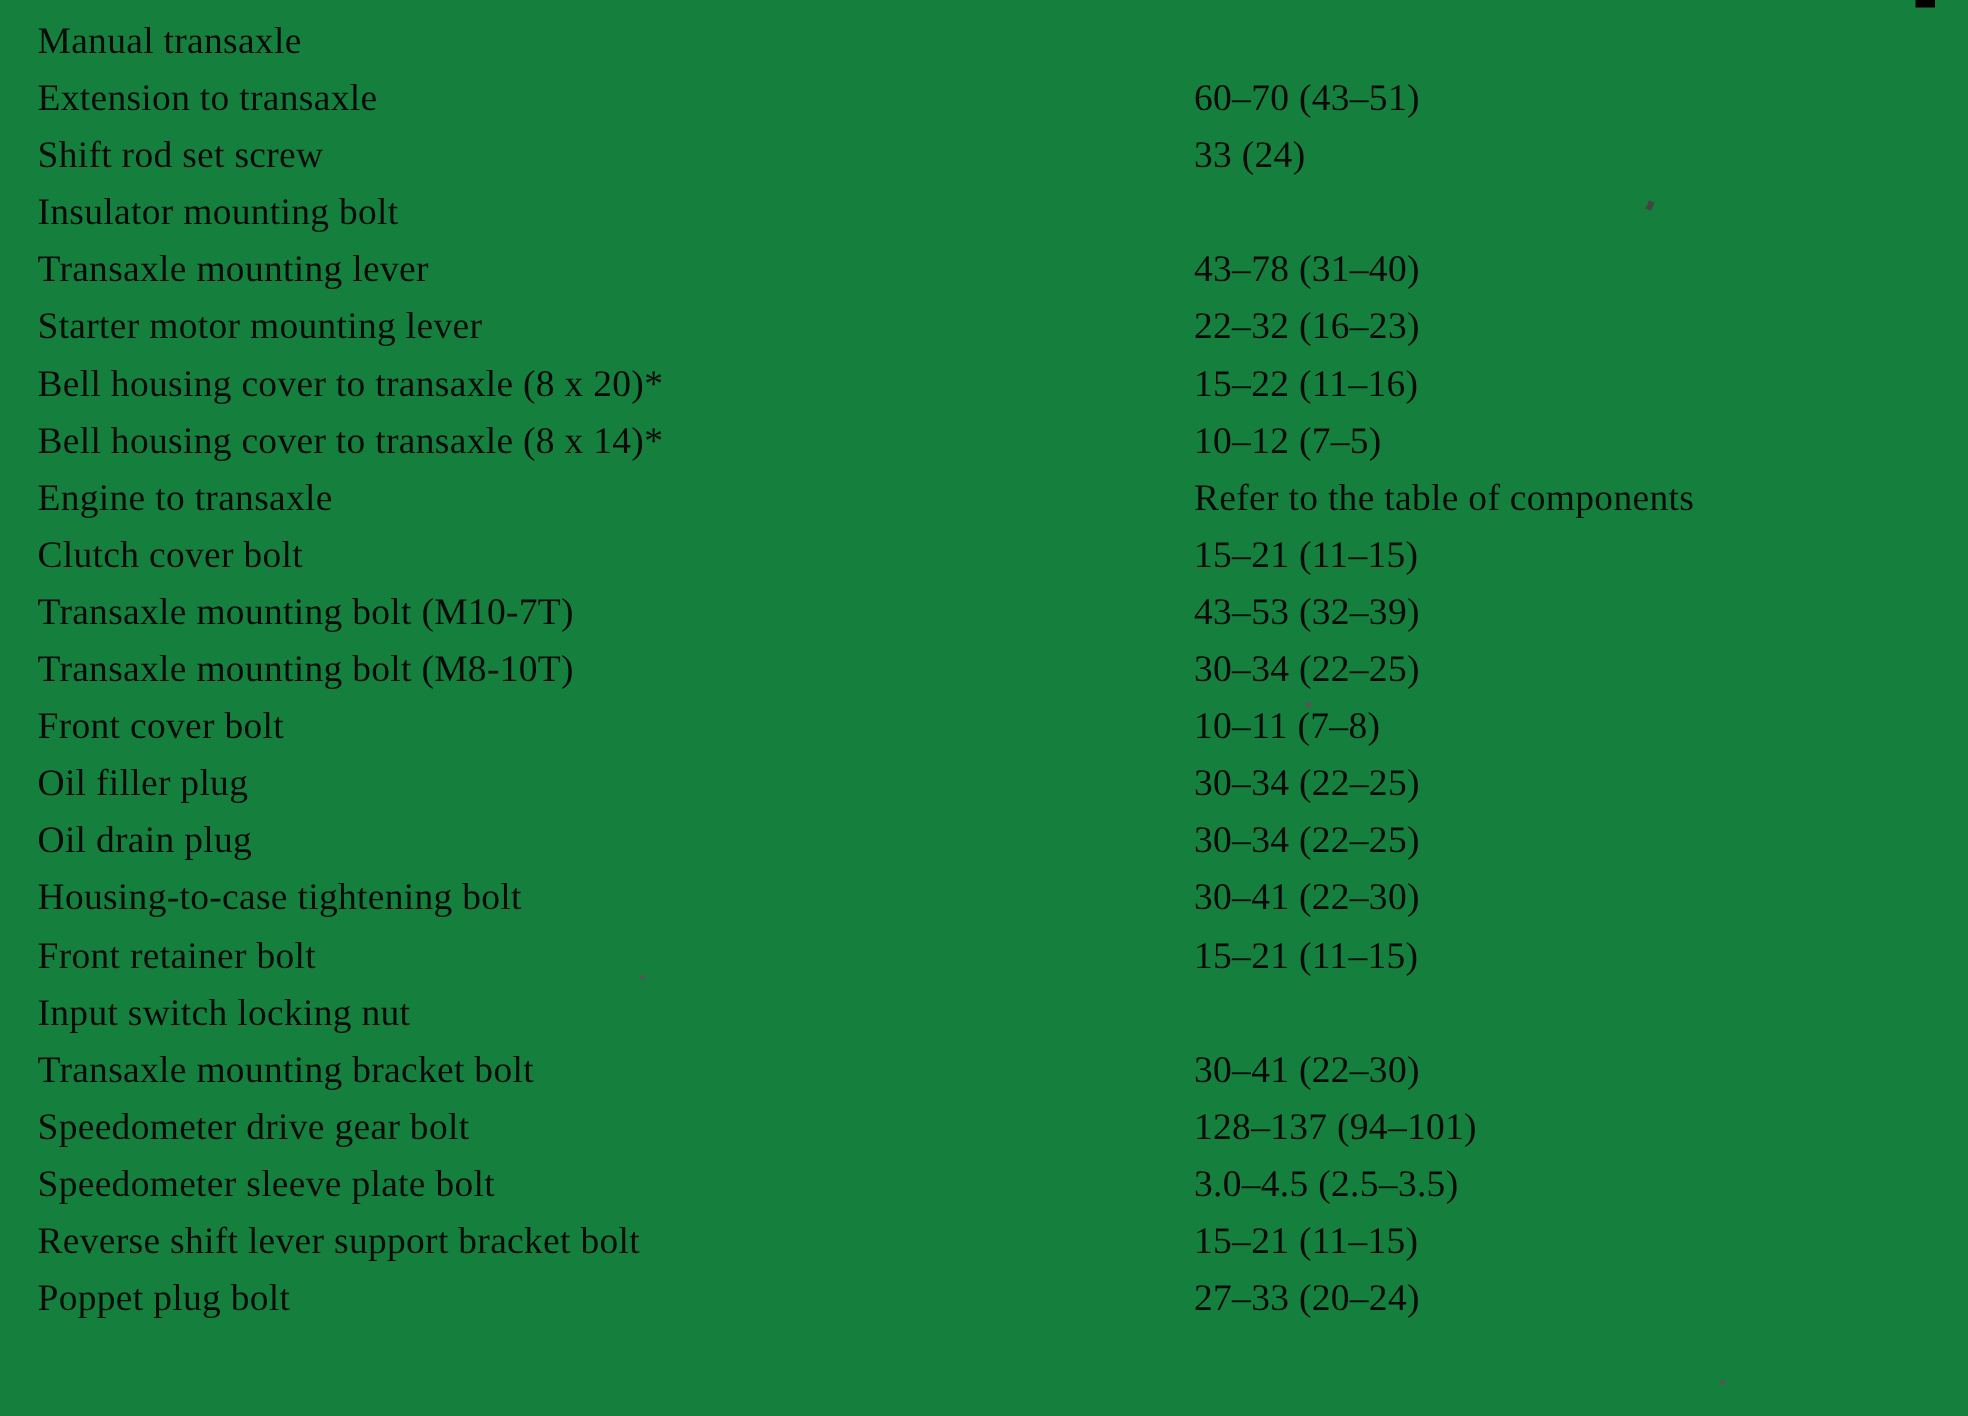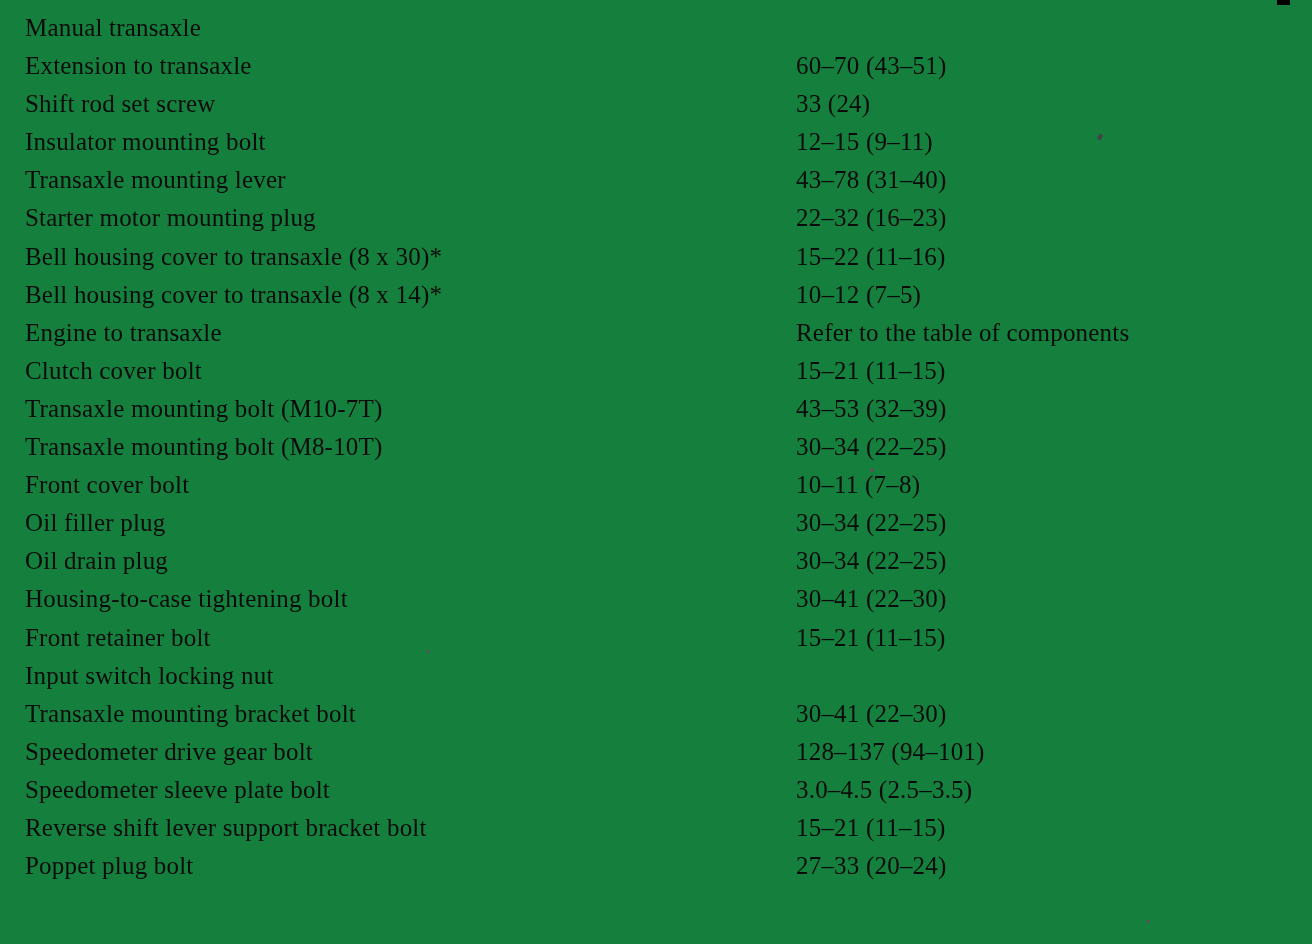--- a/index.html
+++ b/index.html
@@ -59,32 +59,31 @@
   <div class="row">
     <span class="item">Extension to transaxle</span>
     <span class="value">60–70 (43–51)</span>
   </div>
   <div class="row">
     <span class="item">Shift rod set screw</span>
     <span class="value">33 (24)</span>
   </div>
   <div class="row">
     <span class="item">Insulator mounting bolt</span>
-    <span class="value">12–15 (9–11)</span>
   </div>
   <div class="row">
     <span class="item">Transaxle mounting lever</span>
     <span class="value">43–78 (31–40)</span>
   </div>
   <div class="row">
-    <span class="item">Starter motor mounting plug</span>
+    <span class="item">Starter motor mounting lever</span>
     <span class="value">22–32 (16–23)</span>
   </div>
   <div class="row">
-    <span class="item">Bell housing cover to transaxle (8 x 30)*</span>
+    <span class="item">Bell housing cover to transaxle (8 x 20)*</span>
     <span class="value">15–22 (11–16)</span>
   </div>
   <div class="row">
     <span class="item">Bell housing cover to transaxle (8 x 14)*</span>
     <span class="value">10–12 (7–5)</span>
   </div>
   <div class="row">
     <span class="item">Engine to transaxle</span>
     <span class="value">Refer to the table of components</span>
   </div>

